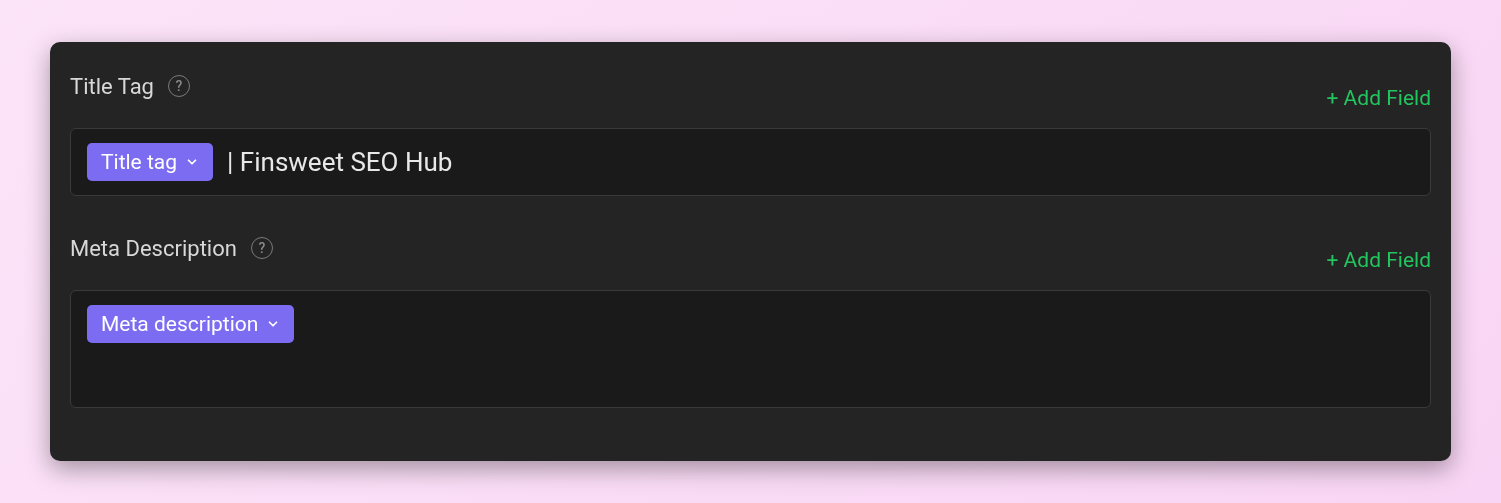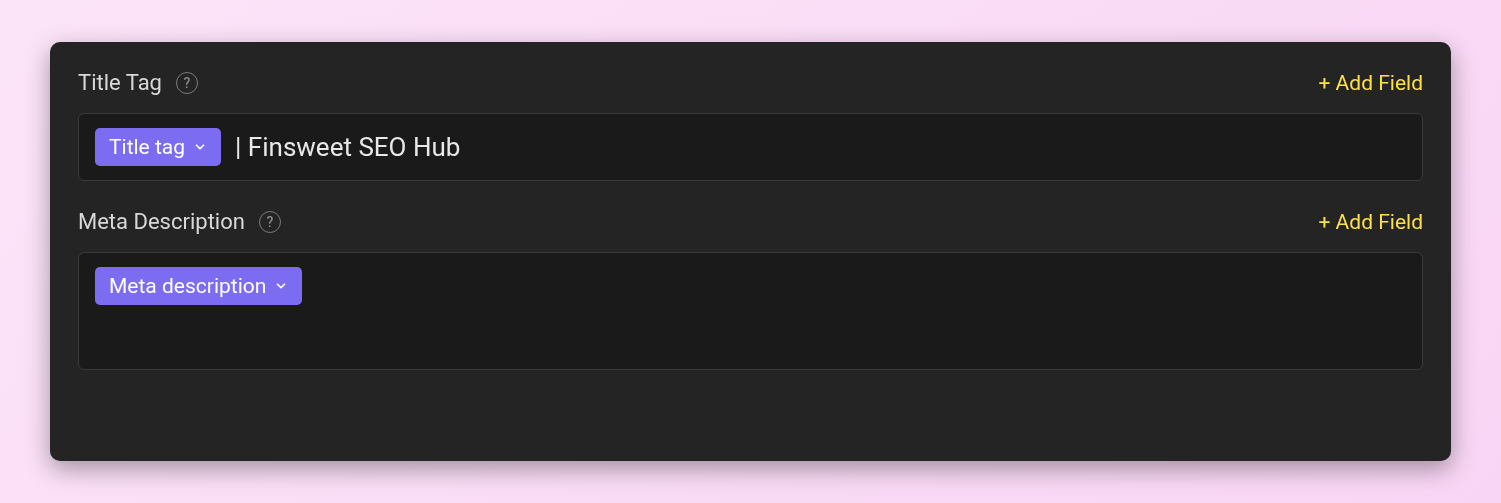--- a/index.html
+++ b/index.html
@@ -7,21 +7,21 @@
       font-family: -apple-system, BlinkMacSystemFont, "Segoe UI", Roboto, sans-serif;
       background: #f5d9f5;
       background: linear-gradient(135deg, #fce4f8 0%, #f8d5f4 100%);
       padding: 42px 50px;
       width: 1501px;
       height: 503px;
     }
     .panel {
       background: #242424;
       border-radius: 10px;
-      padding: 28px;
+      padding: 20px;
       box-shadow: 0 8px 24px rgba(0,0,0,0.35);
       height: 100%;
       display: flex;
       flex-direction: column;
       gap: 28px;
     }
     .section {
       display: flex;
       flex-direction: column;
       gap: 18px;
@@ -47,27 +47,28 @@
       border: 1.5px solid #7a7a7a;
       border-radius: 50%;
       display: flex;
       align-items: center;
       justify-content: center;
       color: #8a8a8a;
       font-size: 14px;
       font-weight: 500;
     }
     .add-field {
-      color: #fde047;
+      color: #22c55e;
       font-size: 21px;
       font-weight: 400;
       cursor: pointer;
       display: flex;
       align-items: center;
       gap: 4px;
+      margin-top: 24px;
     }
     .field-box {
       background: #1a1a1a;
       border: 1px solid #3a3a3a;
       border-radius: 6px;
       padding: 14px 16px;
       display: flex;
       align-items: center;
       gap: 14px;
       min-height: 64px;

